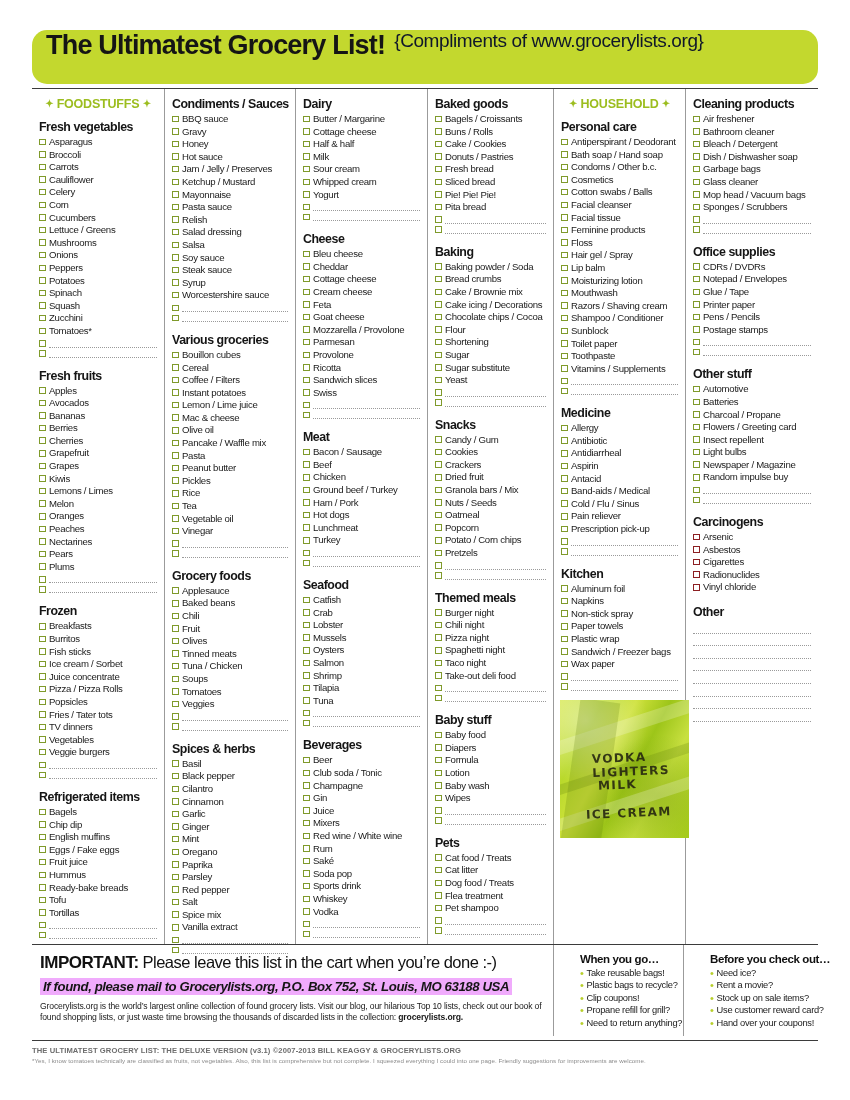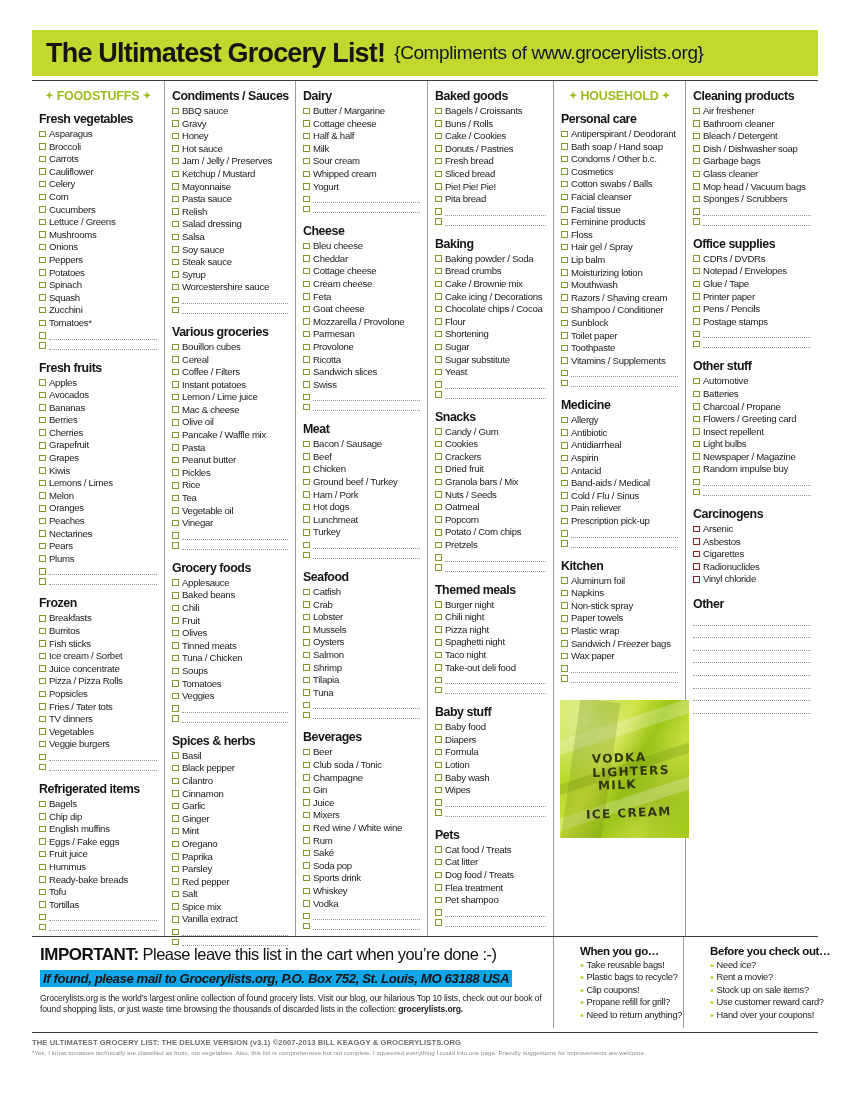--- a/index.html
+++ b/index.html
@@ -10,25 +10,25 @@
   }
   .page {
     position: relative;
     width: 850px; height: 1100px;
     padding: 30px 32px 0 32px;
   }
 
   
   .titlebar {
     background: #c3d82e;
-    height: 46px;
+    height: 54px;
     display: flex;
-    align-items: center;
     padding: 0 14px;
     white-space: nowrap;
+    border-radius: 15px;
   }
   .title-main {
     font-size: 27px;
     font-weight: bold;
     color: #151515;
     letter-spacing: -0.8px;
     font-family: "Liberation Sans", sans-serif;
   }
   .title-sub {
     font-size: 19px;
@@ -146,21 +146,21 @@
   .foot-mid, .foot-right { padding: 8px 7px 0 26px; }
   .foot-mid { width: 130px; border-left: 1px solid #9b9b9b; }
   .foot-right { width: 135px; border-left: 1px solid #9b9b9b; }
 
   .important-line { white-space: nowrap; letter-spacing: -0.5px; }
   .important-label { font-size: 17px; font-weight: bold; color: #111; }
   .important-text { font-size: 16.5px; color: #111; }
 
   .mailline {
     display: inline-block;
-    background: #0ea5e9;
+    background: #f0abfc;
     font-size: 13.2px;
     font-style: italic;
     font-weight: bold;
     color: #151515;
     letter-spacing: -0.4px;
     padding: 1px 3px;
     margin-top: 5px;
     white-space: nowrap;
   }
   .blurb {

